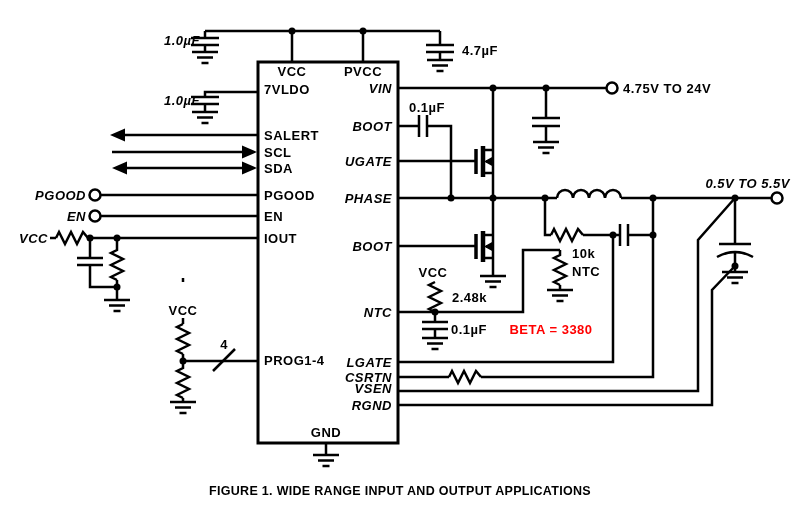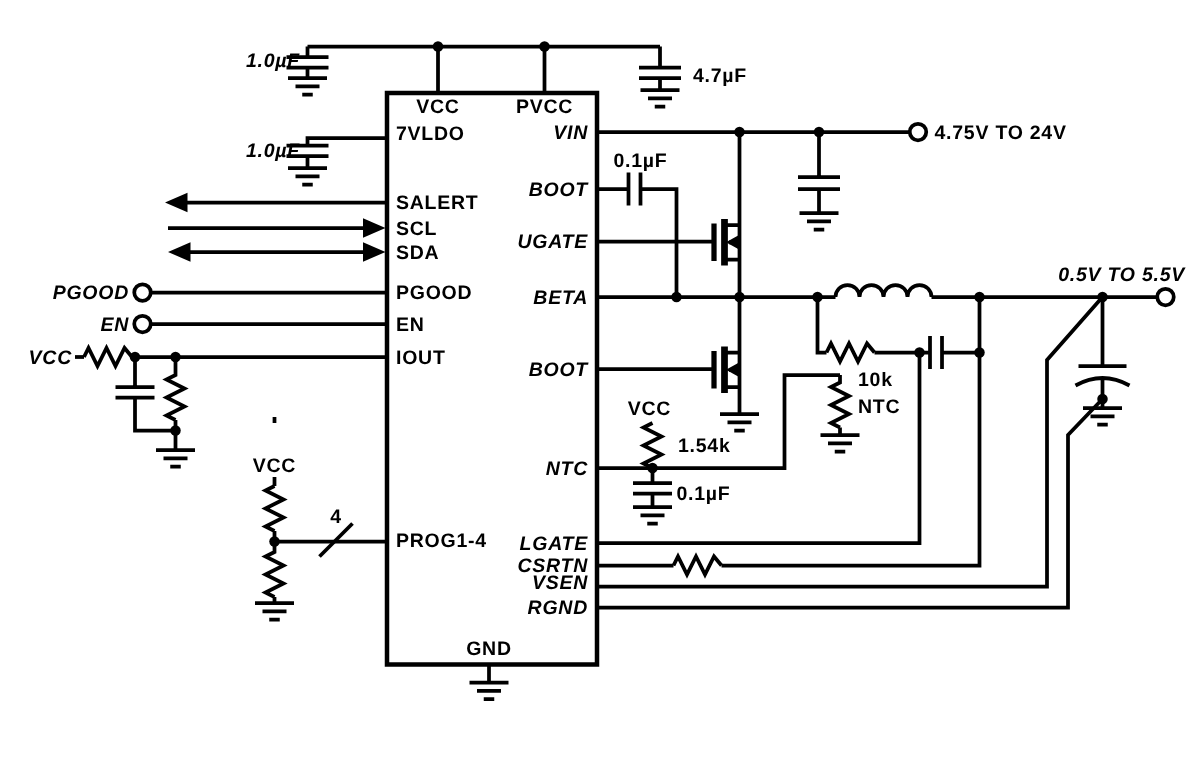--- a/index.html
+++ b/index.html
@@ -195,46 +195,48 @@
 <div class="lbl" style="left:264px;top:152px">SCL</div>
 <div class="lbl" style="left:264px;top:168px">SDA</div>
 <div class="lbl" style="left:264px;top:195px">PGOOD</div>
 <div class="lbl" style="left:264px;top:216px">EN</div>
 <div class="lbl" style="left:264px;top:238px">IOUT</div>
 <div class="lbl" style="left:264px;top:360px">PROG1-4</div>
 
 <div class="lbl r" style="left:392px;top:88px">VIN</div>
 <div class="lbl r" style="left:392px;top:126px">BOOT</div>
 <div class="lbl r" style="left:392px;top:161px">UGATE</div>
-<div class="lbl r" style="left:392px;top:198px">BETA</div>
+<div class="lbl r" style="left:392px;top:198px">PHASE</div>
 <div class="lbl r" style="left:392px;top:246px">BOOT</div>
 <div class="lbl r" style="left:392px;top:312px">NTC</div>
 <div class="lbl r" style="left:392px;top:362px">LGATE</div>
 <div class="lbl r" style="left:392px;top:377px">CSRTN</div>
 <div class="lbl r" style="left:392px;top:388px">VSEN</div>
 <div class="lbl r" style="left:392px;top:405px">RGND</div>
 
 <div class="lbl c" style="left:326px;top:432px">GND</div>
 
 <div class="lbl r" style="left:200px;top:40px">1.0µF</div>
 <div class="lbl r" style="left:200px;top:100px">1.0µF</div>
 <div class="lbl" style="left:462px;top:50px">4.7µF</div>
 <div class="lbl c" style="left:427px;top:107px">0.1µF</div>
 <div class="lbl r" style="left:48px;top:238px">VCC</div>
 <div class="lbl c" style="left:183px;top:310px">VCC</div>
 <div class="lbl c" style="left:224px;top:344px">4</div>
 <div class="lbl c" style="left:433px;top:272px">VCC</div>
-<div class="lbl" style="left:452px;top:297px">1.54k</div>
+<div class="lbl" style="left:452px;top:297px">2.48k</div>
 <div class="lbl" style="left:451px;top:329px">0.1µF</div>
 <div class="lbl" style="left:572px;top:253px">10k</div>
 <div class="lbl" style="left:572px;top:271px">NTC</div>
 
 <div class="lbl r" style="left:86px;top:195px">PGOOD</div>
 <div class="lbl r" style="left:86px;top:216px">EN</div>
 <div class="lbl" style="left:623px;top:88px">4.75V TO 24V</div>
 <div class="lbl r" style="left:790px;top:183px">0.5V TO 5.5V</div>
 
 
 <div class="lbl c red two" style="left:551px;top:330px">
+  <span class="block">BETA = 3380</span>
 </div>
 
+<div class="lbl c caption" style="left:400px;top:491px">FIGURE 1.  WIDE RANGE INPUT AND OUTPUT APPLICATIONS</div>
 
 </div>
 
 </body></html>

